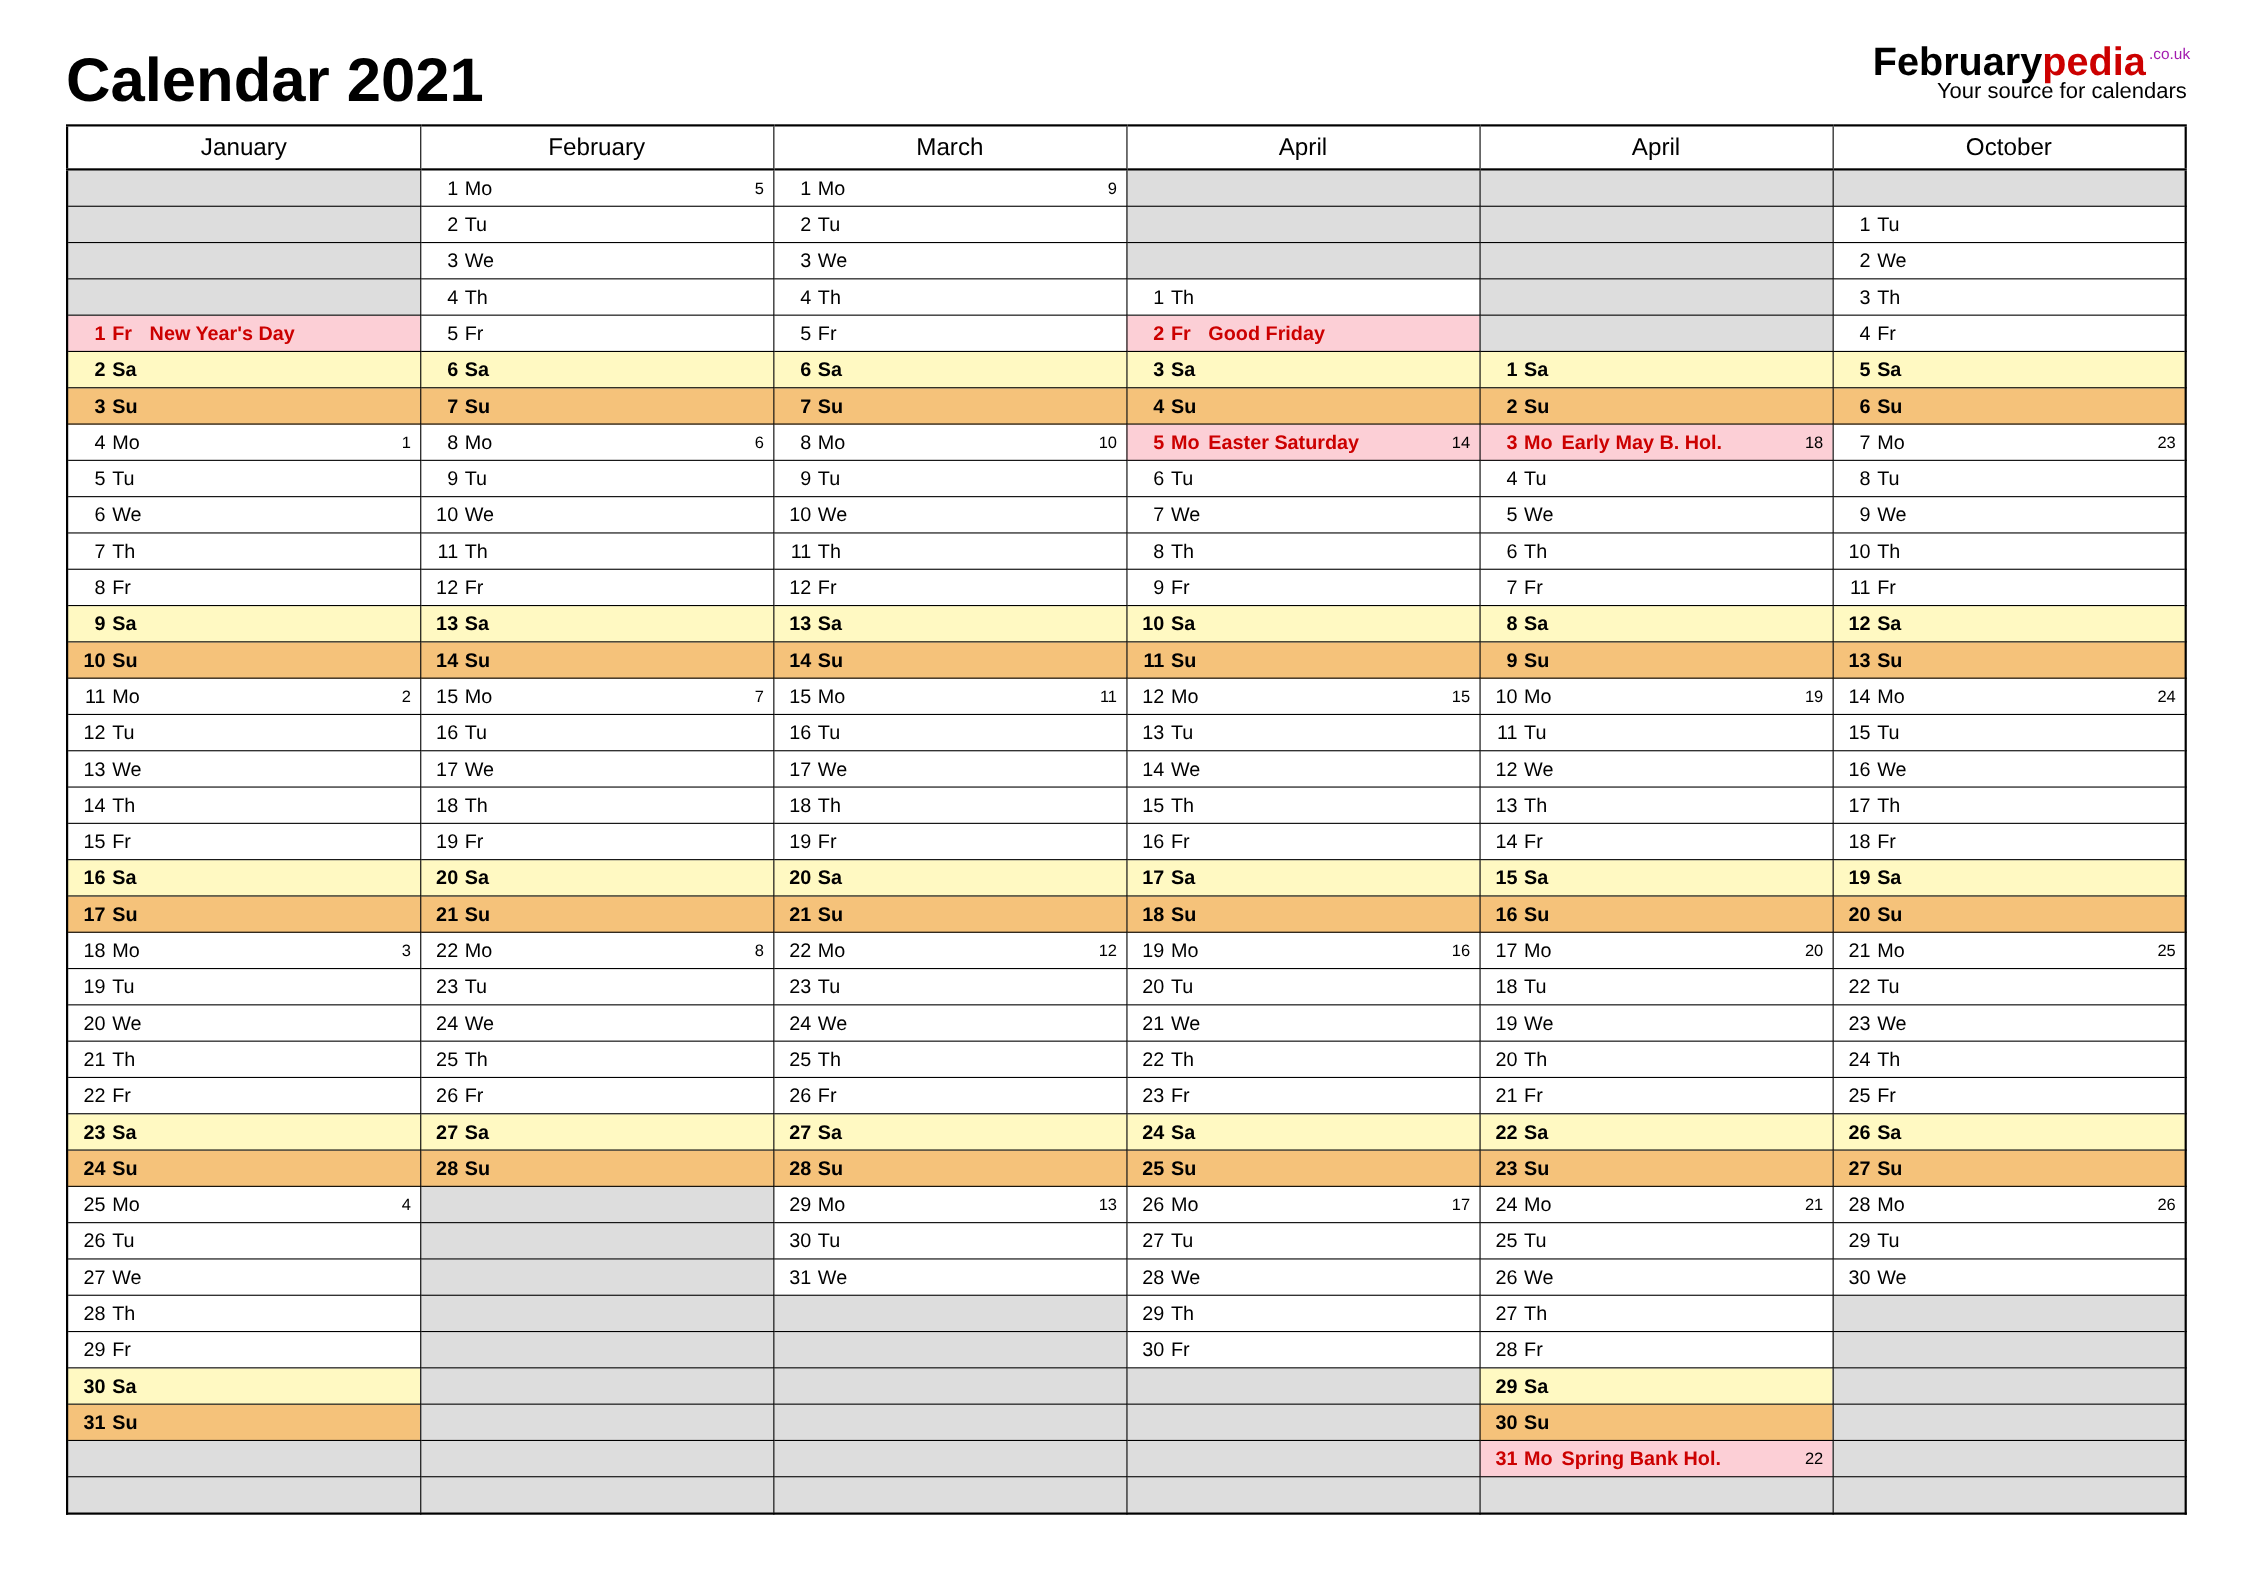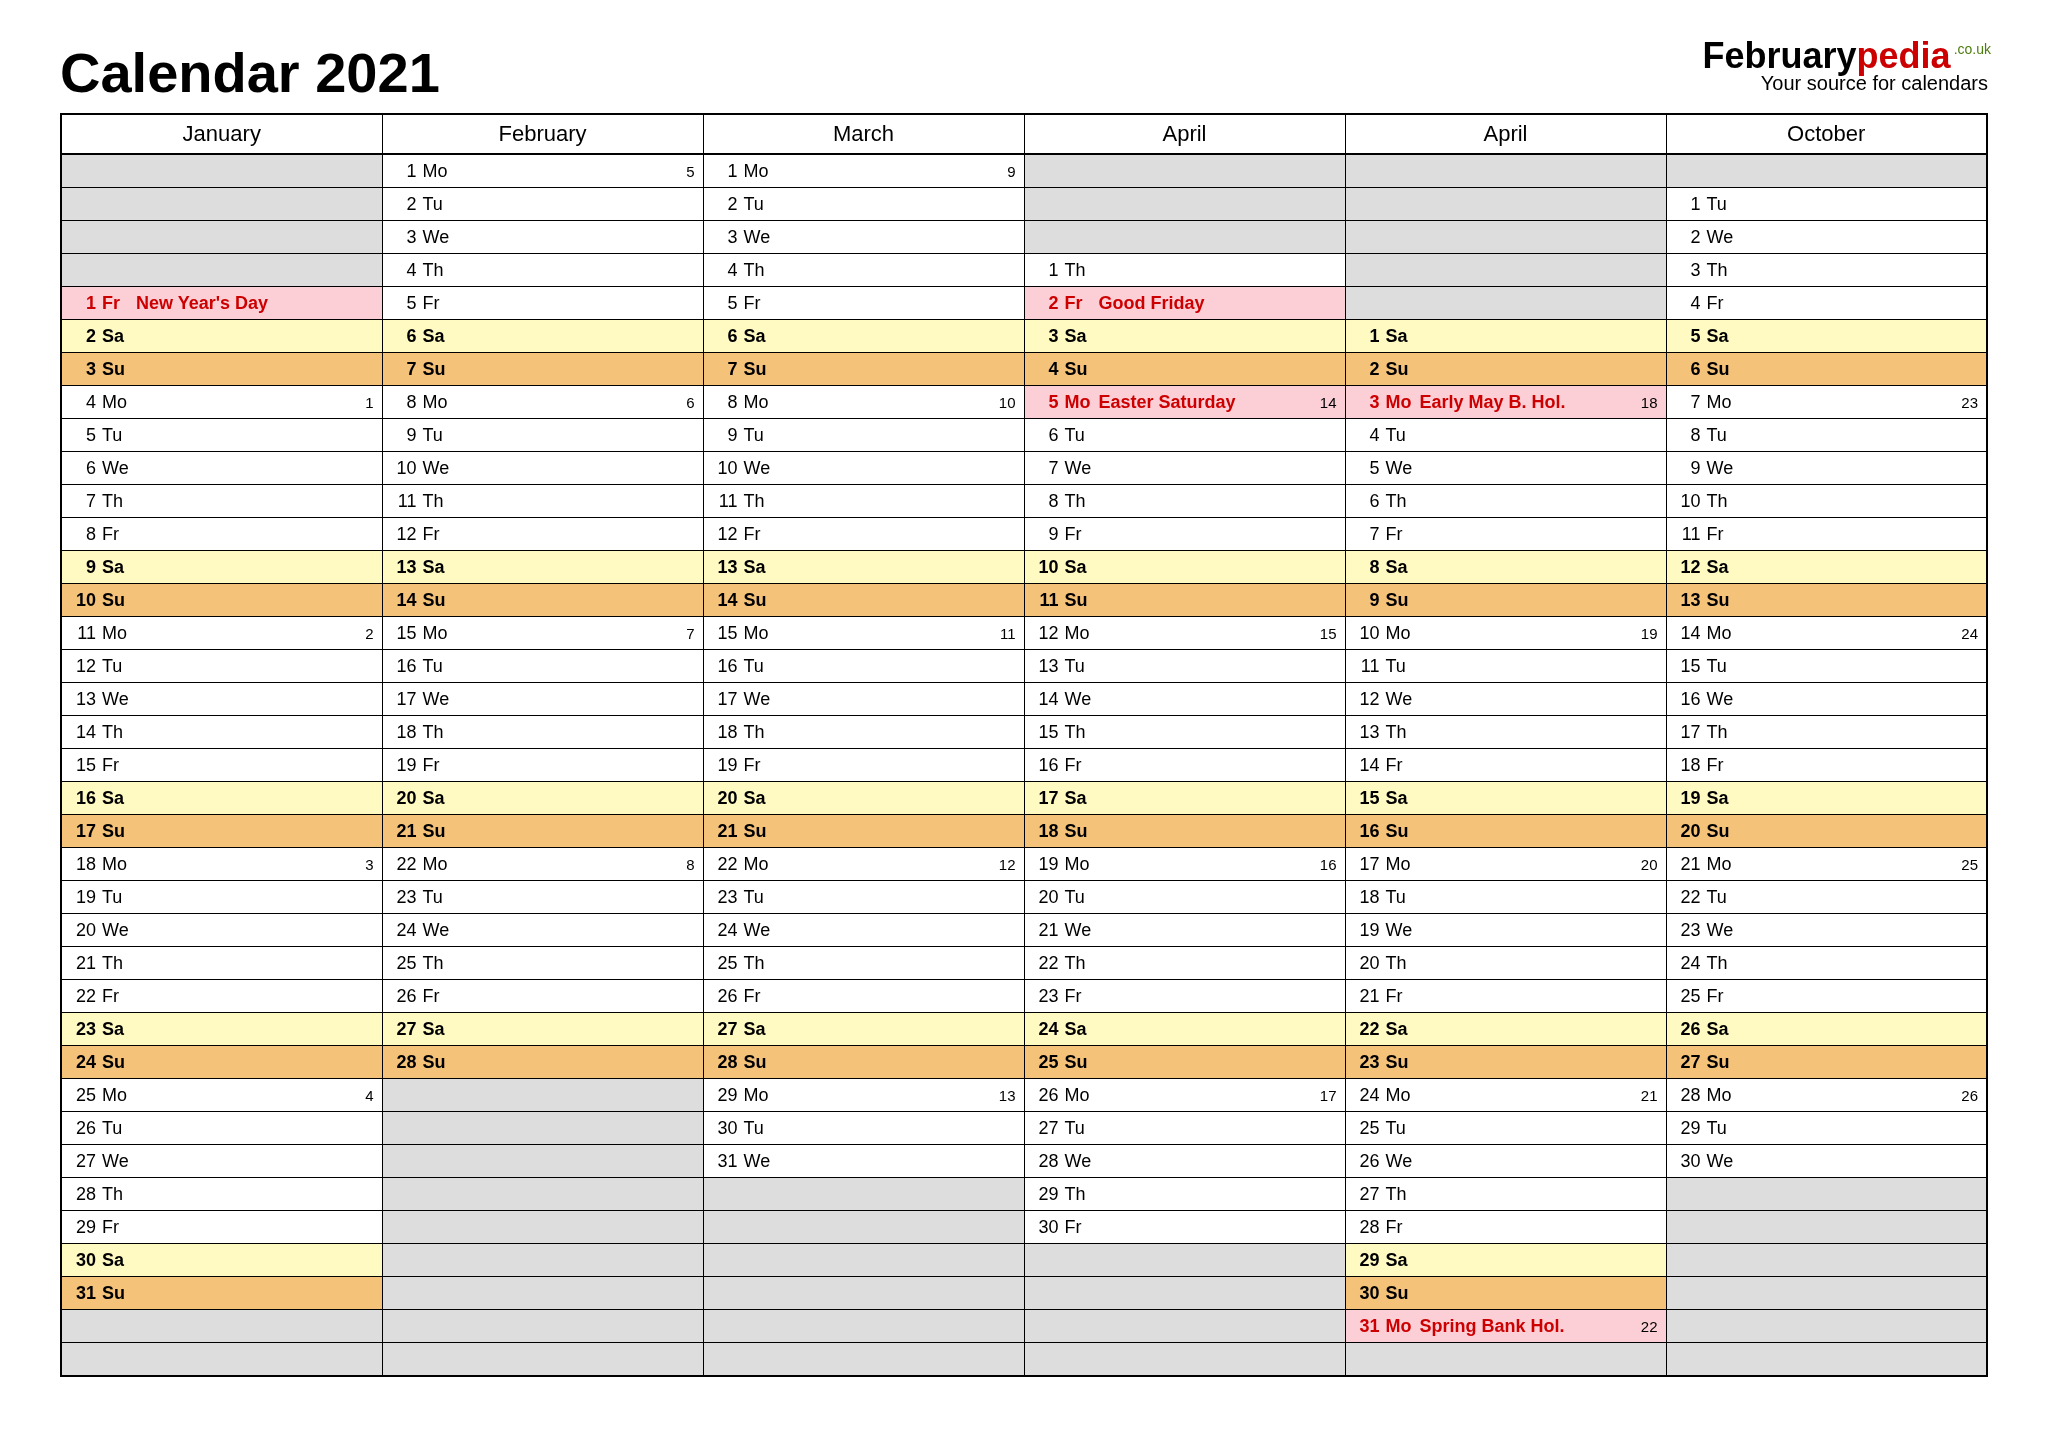--- a/index.html
+++ b/index.html
@@ -2,21 +2,21 @@
 <html><head>
 <meta charset="utf-8">
 <style>
   html,body{margin:0;padding:0;background:#fff;font-family:Arial,Helvetica,sans-serif;}
   .page{width:2048px;height:1440px;padding:40px 60px;box-sizing:border-box;position:relative;}
   .header{display:flex;justify-content:space-between;align-items:flex-start;margin-bottom:8px;}
   .title{font-size:56px;font-weight:bold;color:#000;}
   .logo{text-align:right;}
   .logo .cp{font-size:36px;font-weight:bold;color:#000;line-height:.9;white-space:nowrap;}
   .logo .cp .r{color:#c00;}
-  .logo .cp .couk{font-size:14px;color:#4d7c0f;font-weight:normal;position:relative;top:-14px;left:3px;}
+  .logo .cp .couk{font-size:14px;color:#a21caf;font-weight:normal;position:relative;top:-14px;left:3px;}
   .logo .tag{font-size:20px;color:#000;}
   table.cal{border-collapse:collapse;width:100%;table-layout:fixed;border:2px solid #000;}
   table.cal th{border:1px solid #000;border-top:2px solid #000;border-bottom:2px solid #000;background:#fff;font-size:22px;font-weight:normal;padding:6px 0;text-align:center;}
   table.cal td{border:1px solid #000;padding:0;height:32px;vertical-align:middle;}
   .cell{display:flex;align-items:center;height:100%;padding:0 8px;font-size:18px;white-space:nowrap;overflow:hidden;}
   .cell .dn{width:26px;text-align:right;margin-right:6px;}
   .cell .dow{width:28px;}
   .cell .ev{margin-left:6px;flex:0 1 auto;overflow:hidden;text-overflow:ellipsis;}
   .cell .wk{margin-left:auto;font-size:15px;color:#000;}
   .c-empty{background:#ddd;}

